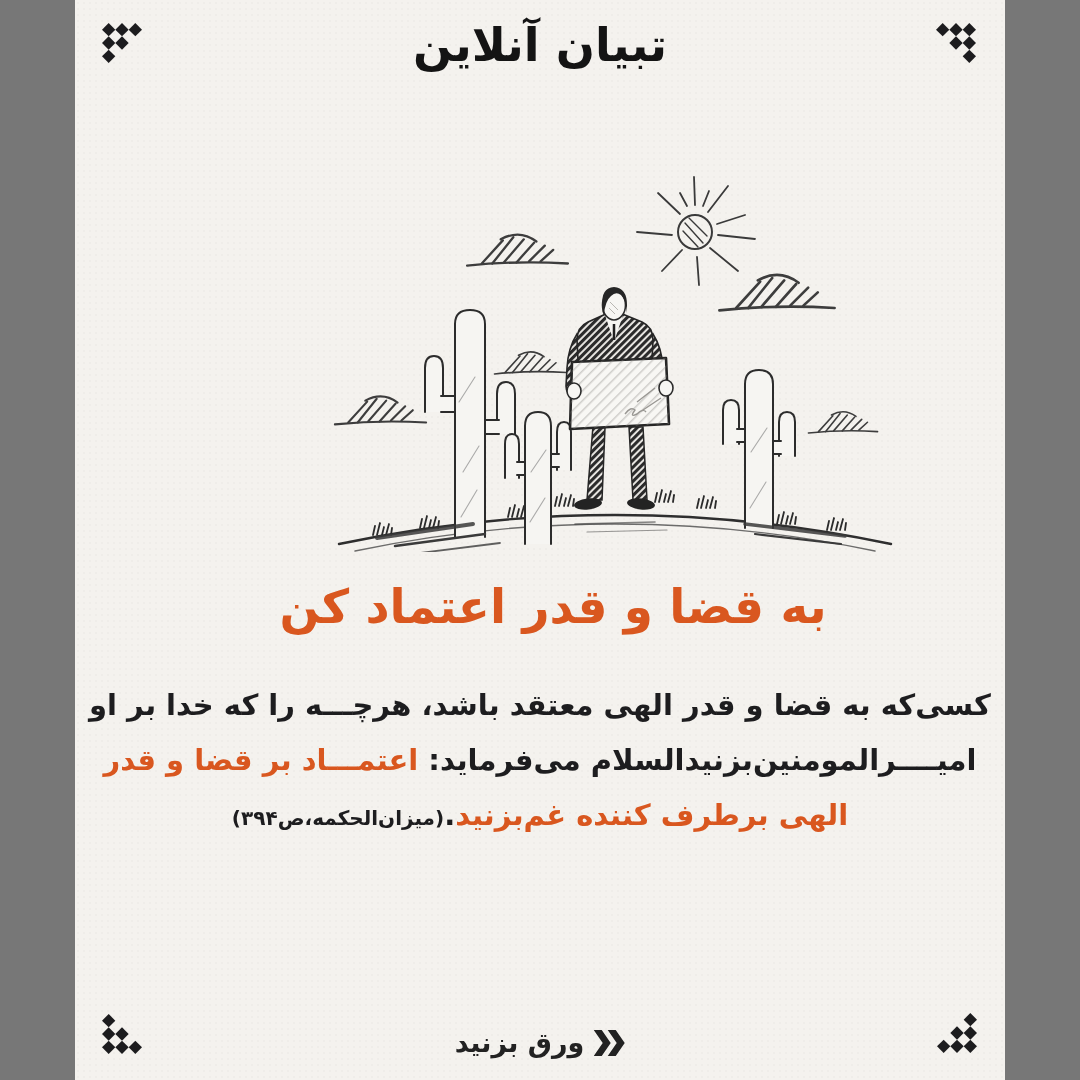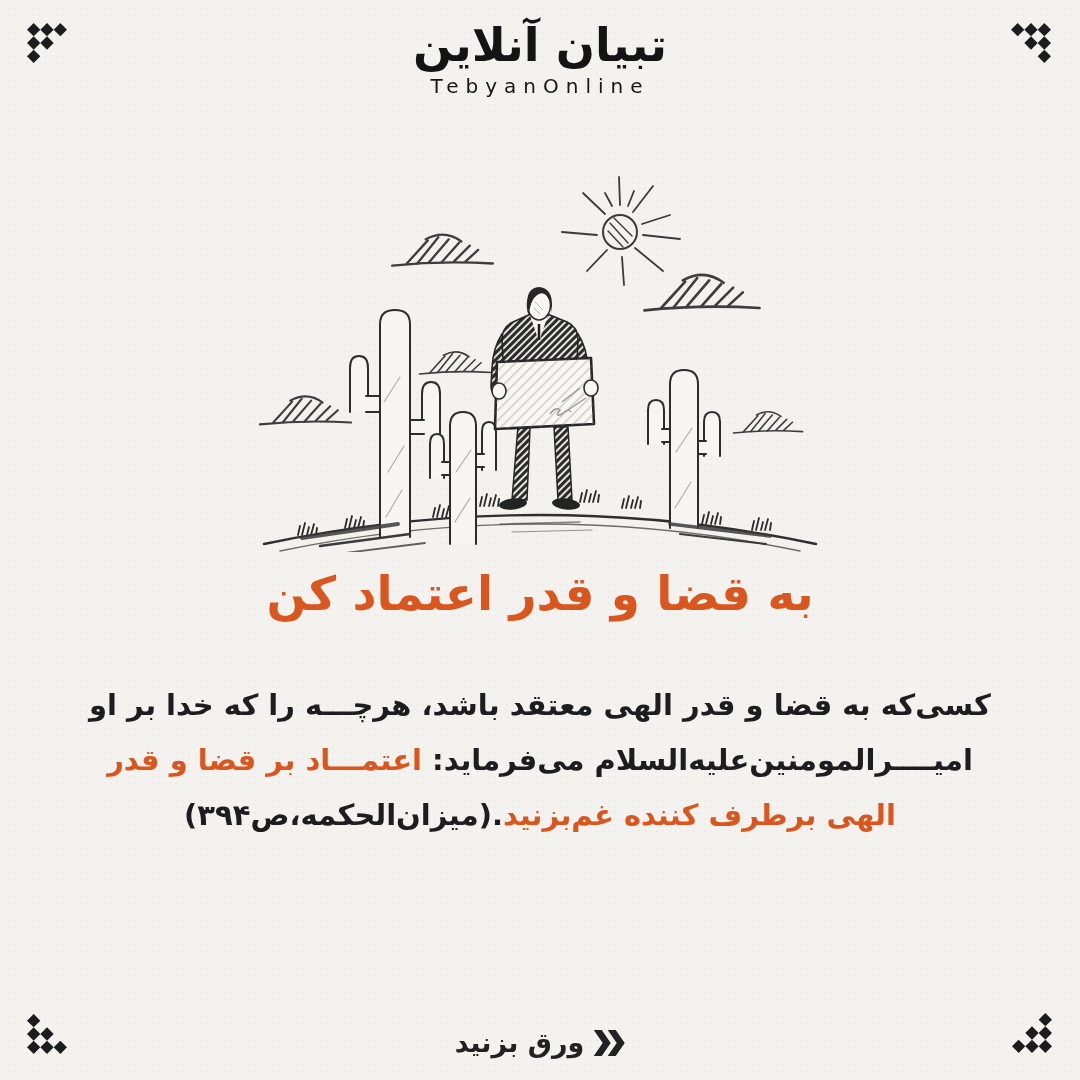--- a/index.html
+++ b/index.html
@@ -1,18 +1,18 @@
 <!DOCTYPE html>
 <html lang="fa"><head>
 <meta charset="utf-8">
 <style>
   html,body{margin:0;padding:0;}
   body{background:#777;display:flex;justify-content:center;}
   .canvas{
-    position:relative;width:1080px;height:1080px;overflow:hidden;
+    position:relative;width:930px;height:1080px;overflow:hidden;
     background-color:#f4f2ee;
     background-image:radial-gradient(rgba(0,0,0,0.018) 1px, transparent 1px);
     background-size:6px 6px;
     font-family:"DejaVu Sans", sans-serif;
     color:#1d1d1f;
   }
   .corner{position:absolute;width:40px;height:40px;}
   .corner path{fill:#1c1c1e;}
   .c-tl{left:27px;top:23px;}
   .c-tr{right:29px;top:23px;}
@@ -25,29 +25,29 @@
   }
   .logo-en{
     position:absolute;top:74px;left:0;width:100%;text-align:center;
     font-size:20px;font-weight:500;letter-spacing:7px;color:#161616;
   }
 
   .illustration{position:absolute;left:250px;top:172px;}
 
   .quote-title{
     position:absolute;top:566px;left:0;width:100%;text-align:center;direction:rtl;
-    font-size:47px;font-weight:bold;color:#d9571f;margin:0;
+    font-size:47px;font-weight:bold;color:#d9571f;margin:13px;
   }
   .quote-body{
     position:absolute;top:678px;left:0;width:100%;text-align:center;direction:rtl;
     font-weight:bold;font-size:29px;color:#1d1d1f;
   }
   .quote-body .line{height:55px;line-height:55px;white-space:nowrap;}
   .hl{color:#d9571f;margin-top:8px;}
-  .src{font-size:29px;}
+  .src{font-size:20px;}
 
   .footer{
     position:absolute;bottom:22px;left:50%;transform:translateX(-50%);
     display:flex;align-items:center;gap:9px;cursor:pointer;
   }
   .footer-label{direction:rtl;font-size:27px;font-weight:bold;color:#222222;white-space:nowrap;}
   .chev{display:block;}
   .chev path{fill:#222222;}
 </style>
 </head>
@@ -82,21 +82,20 @@
   <svg class="corner c-br" viewBox="0 0 36 36">
     <path d="M30,0 36,6 30,12 24,6Z"></path>
     <path d="M18,12 24,18 18,24 12,18Z"></path>
       <path d="M30,12 36,18 30,24 24,18Z"></path>
     <path d="M6,24 12,30 6,36 0,30Z"></path>
       <path d="M18,24 24,30 18,36 12,30Z"></path>
       <path d="M30,24 36,30 30,36 24,30Z"></path>
   </svg>
 
   <div class="logo-fa">تبیان آنلاین</div>
-  <div class="logo-en">TebyanOnline</div>
 
   <svg class="illustration" width="580" height="380" viewBox="0 0 580 380">
     <defs>
       <pattern id="dh" width="5" height="5" patternUnits="userSpaceOnUse" patternTransform="rotate(45)">
         <rect width="5" height="5" fill="#efede9"></rect>
           <rect width="3.1" height="5" fill="#2b2b2b"></rect>
       </pattern>
       <pattern id="lh" width="7" height="7" patternUnits="userSpaceOnUse" patternTransform="rotate(45)">
         <rect width="1.5" height="7" fill="#8f8d89"></rect>
       </pattern>
@@ -218,21 +217,21 @@
       <path d="M430,362 L516,372" stroke-width="2.2"></path>
       <path d="M250,352 L330,350" stroke-width="1.6" opacity="0.6"></path>
       <path d="M262,360 L342,358" stroke-width="1.2" opacity="0.5"></path>
     </g>
   </svg>
 
   <h1 class="quote-title" dir="rtl">به قضا و قدر اعتماد کن</h1>
 
   <div class="quote-body">
     <div class="line" dir="rtl">کسی‌که به قضا و قدر الهی معتقد باشد، هرچـــه را که خدا بر او</div>
-    <div class="line" dir="rtl"><span>امیــــرالمومنین‌علیه‌السلام می‌فرماید: </span><span class="hl">اعتمـــاد بر قضا و قدر</span></div>
+    <div class="line" dir="rtl"><span>امیــــرالمومنین‌بزنید‌السلام می‌فرماید: </span><span class="hl">اعتمـــاد بر قضا و قدر</span></div>
     <div class="line" dir="rtl"><span class="hl">الهی برطرف کننده غم‌بزنید</span><span>.</span><span class="src">(میزان‌الحکمه،ص۳۹۴)</span></div>
   </div>
 
   <div class="footer">
     <span class="footer-label" dir="rtl">ورق بزنید</span>
     <svg class="chev" width="32" height="26" viewBox="0 0 32 26">
       <path d="M0,0 L9,13 L0,26 L8,26 L17,13 L8,0 Z"></path>
       <path d="M14,0 L23,13 L14,26 L22,26 L31,13 L22,0 Z"></path>
     </svg>
   </div>

